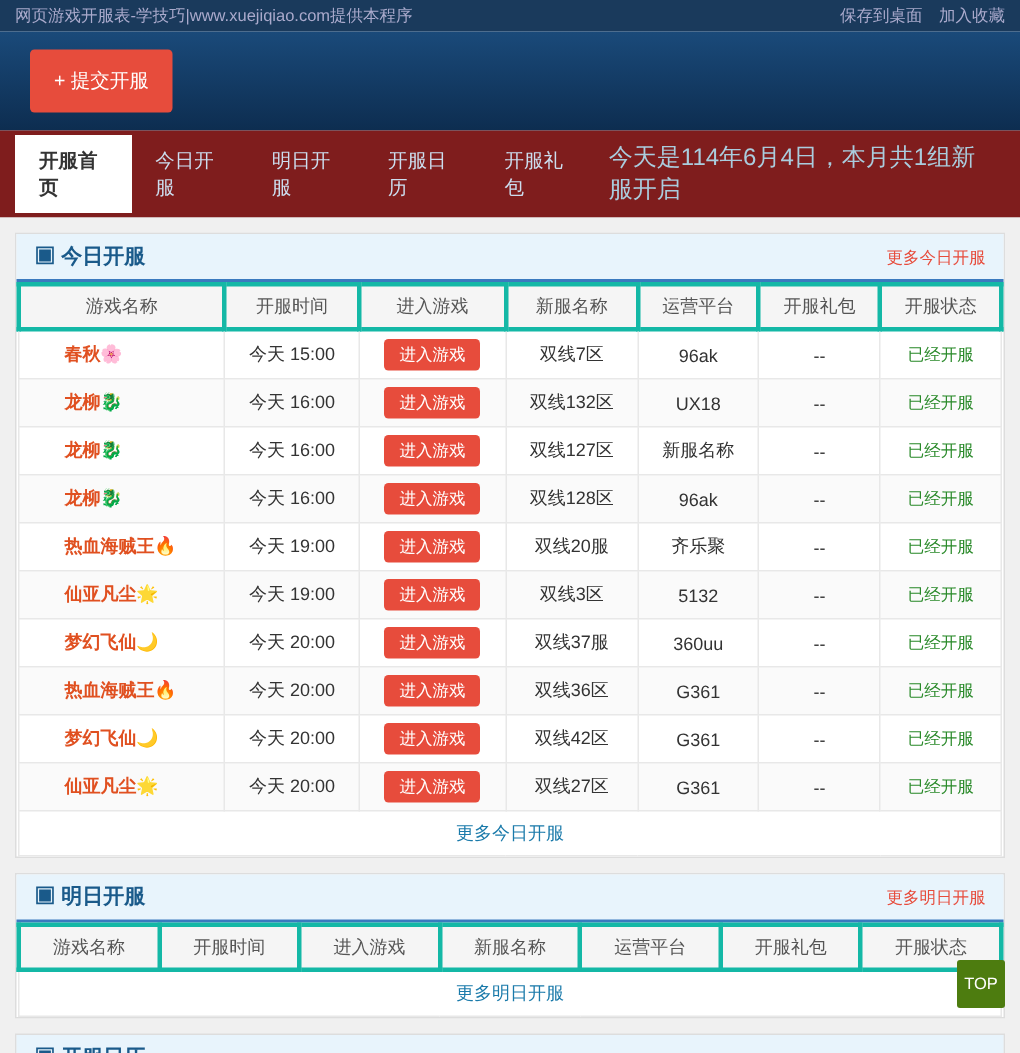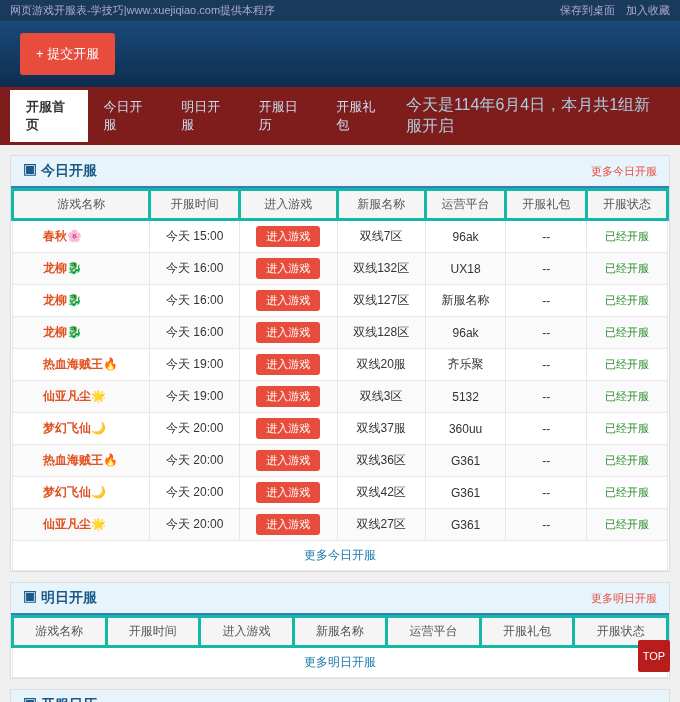--- a/index.html
+++ b/index.html
@@ -35,21 +35,21 @@
     table { width: 100%; border-collapse: collapse; font-size: 12px; }
     table th { background: #f5f5f5; border: 3px solid #14b8a6; padding: 5px 8px; color: #555; text-align: center; font-weight: normal; }
     table td { border: 1px solid #e8e8e8; padding: 5px 8px; text-align: center; color: #333; }
     table tr:nth-child(even) td { background: #fafafa; }
     table tr:nth-child(odd) td { background: #fff; }
 
     .game-name { color: #e05020; font-weight: bold; text-align: left !important; padding-left: 30px; }
     .enter-btn { background: #e74c3c; color: white; padding: 3px 10px; border-radius: 3px; font-size: 11px; cursor: pointer; border: none; display: inline-block; }
     .status-open { color: #2a8a2a; font-size: 11px; }
     .more-row td { text-align: center; color: #1a7aaa; padding: 6px; background: #f9f9f9; cursor: pointer; }
-    .top-btn { position: fixed; right: 10px; bottom: 30px; background: #b91c1c; color: white; width: 32px; height: 32px; text-align: center; line-height: 32px; font-size: 11px; cursor: pointer; border-radius: 2px; }
+    .top-btn { position: fixed; right: 10px; bottom: 30px; background: #4d7c0f; color: white; width: 32px; height: 32px; text-align: center; line-height: 32px; font-size: 11px; cursor: pointer; border-radius: 2px; }
   </style>
 </head>
 <body>
 
 <div class="top-bar">
   <span>网页游戏开服表-学技巧|www.xuejiqiao.com提供本程序</span>
   <span>
     <a>保存到桌面</a>
     <a>加入收藏</a>
   </span>

